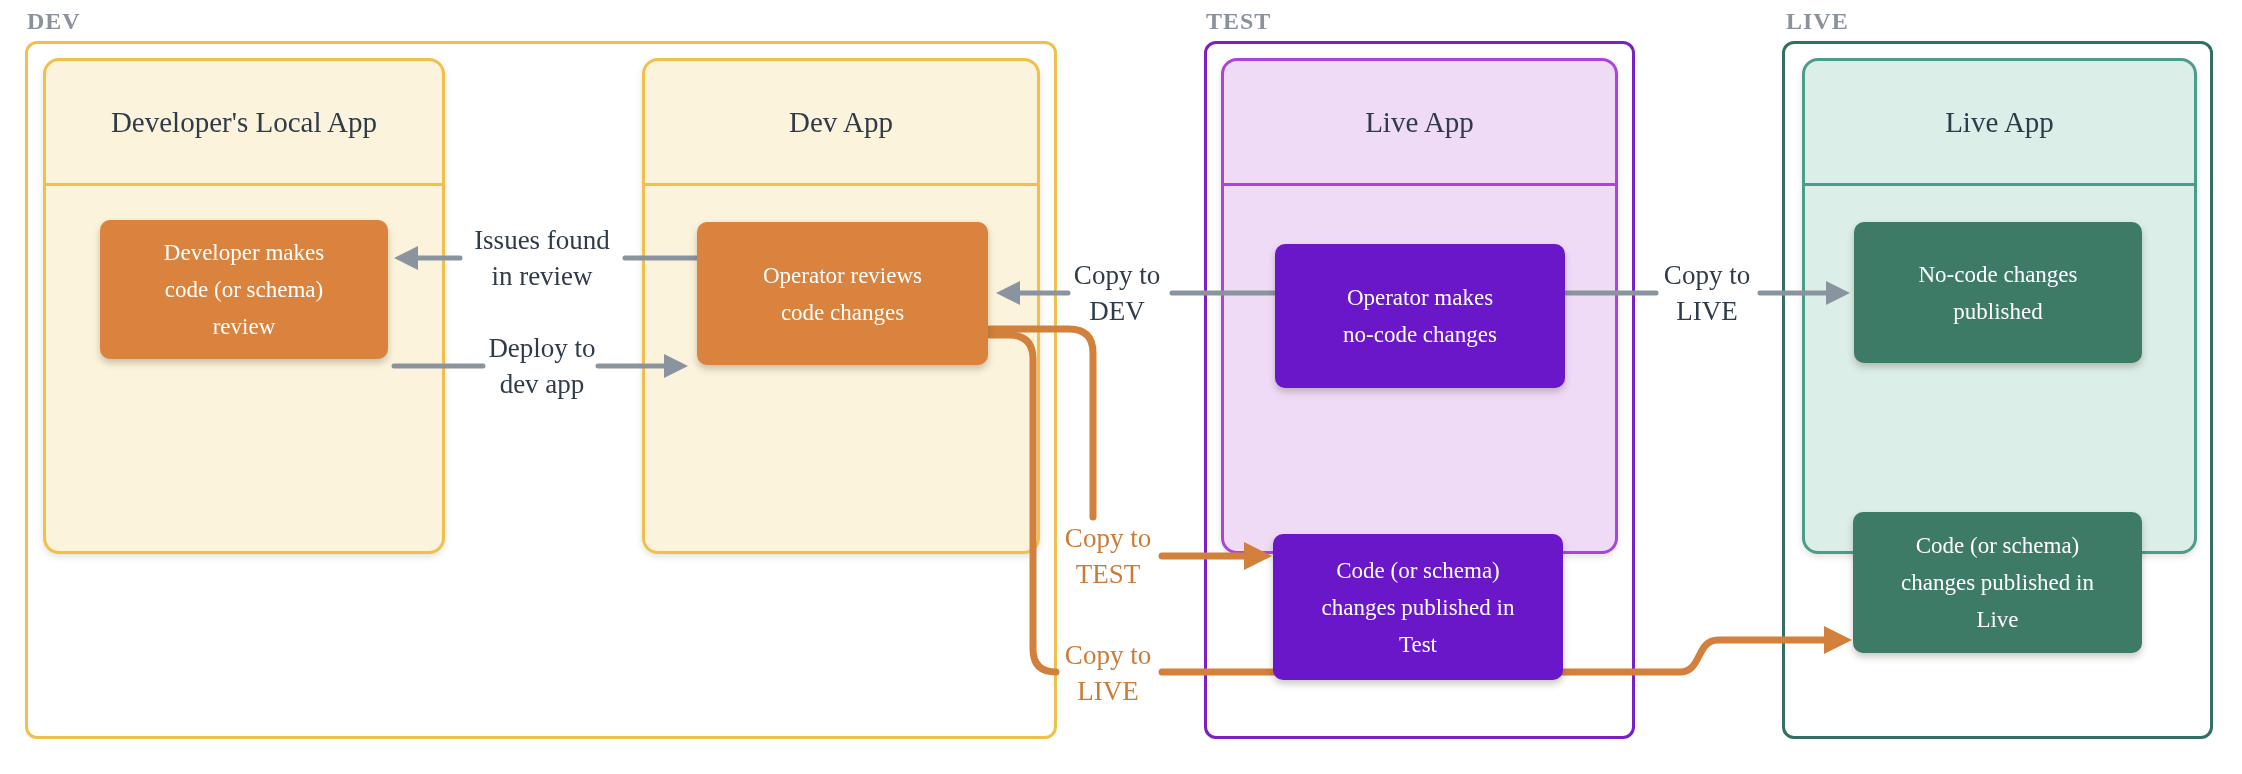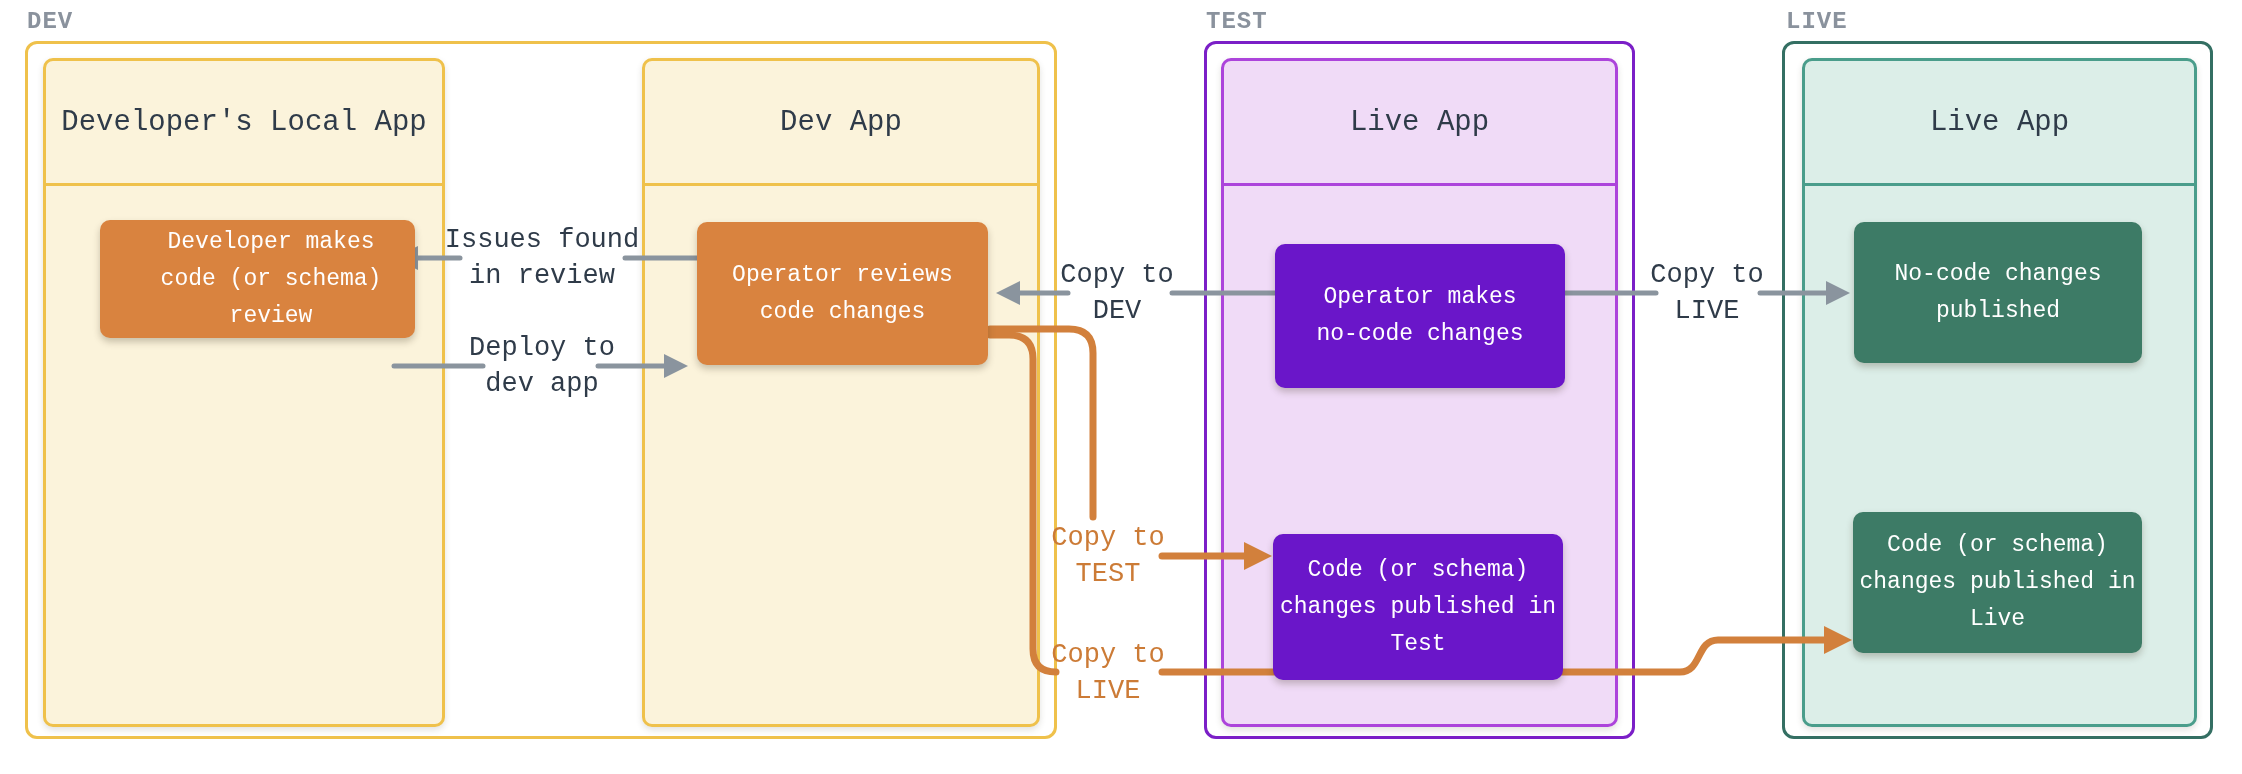--- a/index.html
+++ b/index.html
@@ -7,35 +7,35 @@
     --orange-node:#D9833F; --orange-line:#D2803C; --orange-text:#CC7B36;
     --purple-border-outer:#7B1FC7; --purple-border-inner:#AC44DB;
     --purple-fill:#F0DBF7; --purple-node:#6A16C9;
     --teal-border-outer:#346F63; --teal-border-inner:#4A9D8B;
     --teal-fill:#DCEEE8; --green-node:#3D7B66;
     --arrow-gray:#8A949E; --text-dark:#2F3B49; --zone-label:#8A929D;
   }
   html,body{margin:0;padding:0;background:#ffffff;}
   .canvas{
     position:relative; width:2242px; height:774px; background:#ffffff;
-    font-family:Liberation Mono, monospace; overflow:hidden;
+    font-family:Liberation Serif, serif; overflow:hidden;
   }
   .zone-label{
     position:absolute; top:8px; font-size:24px; font-weight:700;
     letter-spacing:1px; color:var(--zone-label); white-space:nowrap;
   }
   .zone{
     position:absolute; top:41px; height:698px; border-radius:12px;
     background:#ffffff; border:3px solid transparent; box-sizing:border-box;
   }
   .zone.dev{left:25px;  width:1032px; border-color:var(--yellow-border);}
   .zone.test{left:1204px; width:431px; border-color:var(--purple-border-outer);}
   .zone.live{left:1782px; width:431px; border-color:var(--teal-border-outer);}
   .app{
-    position:absolute; top:58px; height:669px; border-radius:10px;
+    position:absolute; top:58px; height:496px; border-radius:16px;
     box-sizing:border-box; border:3px solid transparent;
     box-shadow:0 3px 6px rgba(60,60,40,0.15);
   }
   .app.cream {background:var(--cream-fill);  border-color:var(--yellow-border);}
   .app.purple{background:var(--purple-fill); border-color:var(--purple-border-inner);}
   .app.teal  {background:var(--teal-fill);   border-color:var(--teal-border-inner);}
   .app-header{
     height:125px; box-sizing:border-box; display:flex;
     align-items:center; justify-content:center;
     border-bottom:3px solid transparent;
@@ -131,21 +131,21 @@
       <polygon class="orange-head" points="1272,556 1244,542 1244,570"></polygon>
     </g>
 
     <g>
       <path class="orange-path" d="M990 335 H1009 Q1033 335 1033 359 V649 Q1033 672 1056 672"></path>
       <path class="orange-path" d="M1162 672 H1680 C1702 672 1696 640 1718 640 H1824"></path>
       <polygon class="orange-head" points="1852,640 1824,626 1824,654"></polygon>
     </g>
   </svg>
 
-  <div class="node orange" style="left:100px; top:220px; width:288px; height:118px;padding-left:27px;">
+  <div class="node orange" style="left:100px; top:220px; width:288px; height:139px;">
     <span>Developer makes</span>
     <span>code (or schema)</span>
     <span>review</span>
   </div>
   <div class="node orange" style="left:697px; top:222px; width:291px; height:143px;">
     <span>Operator reviews</span>
     <span>code changes</span>
   </div>
   <div class="node purple" style="left:1275px; top:220px; width:290px; height:144px;">
     <span>Operator makes</span>

